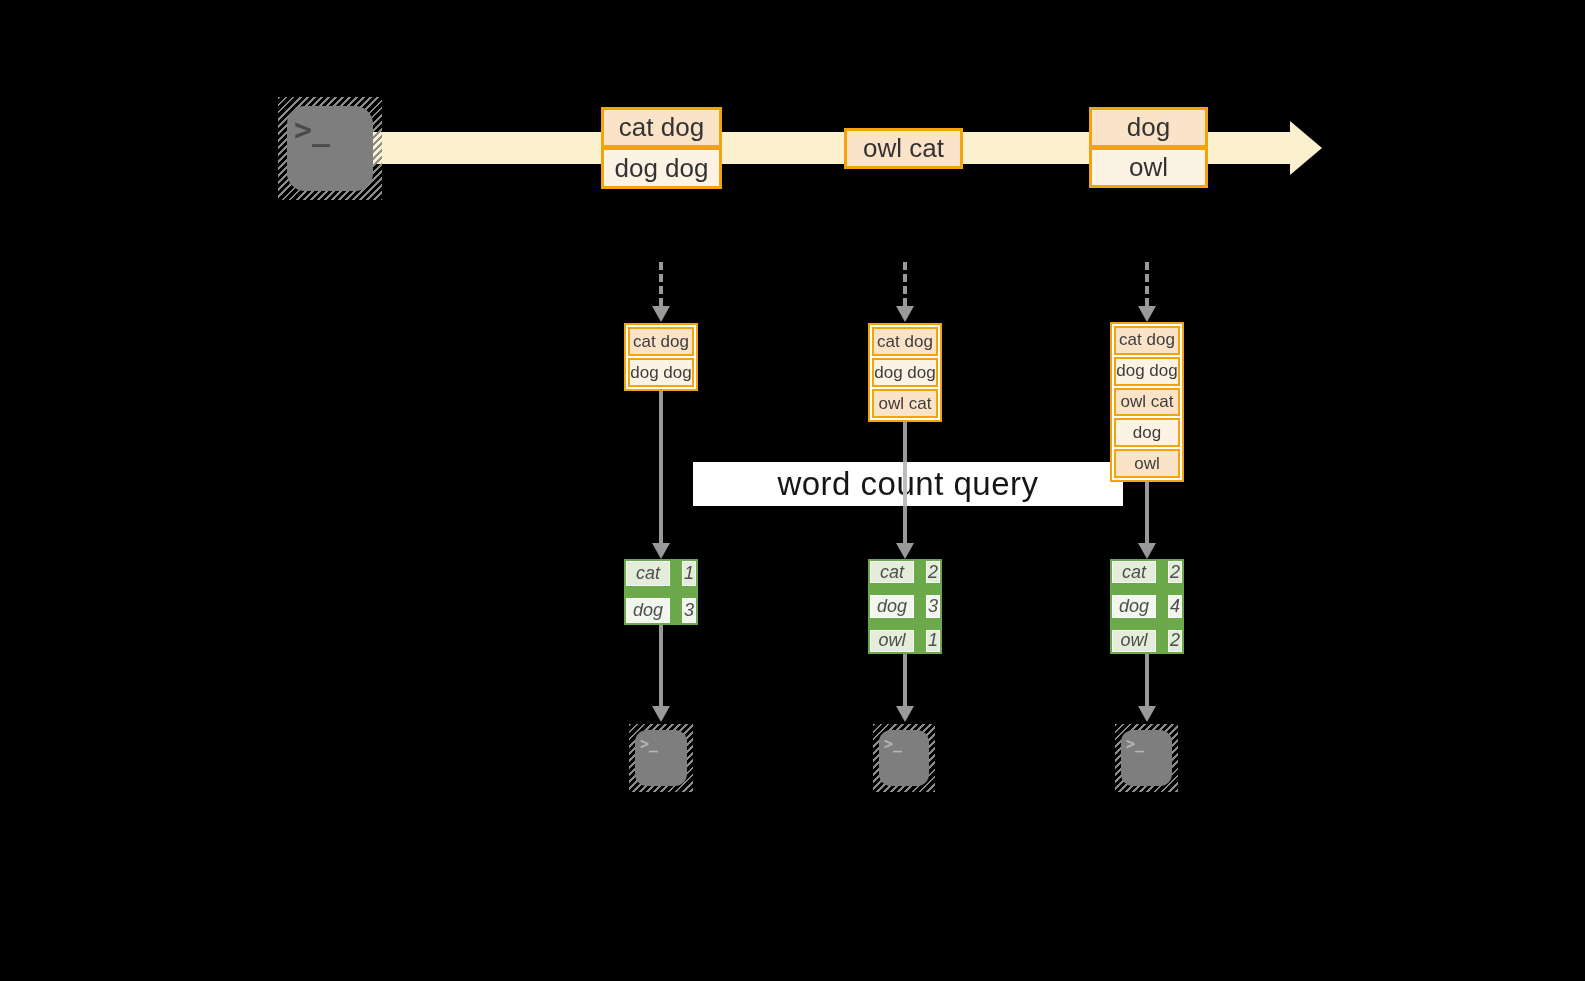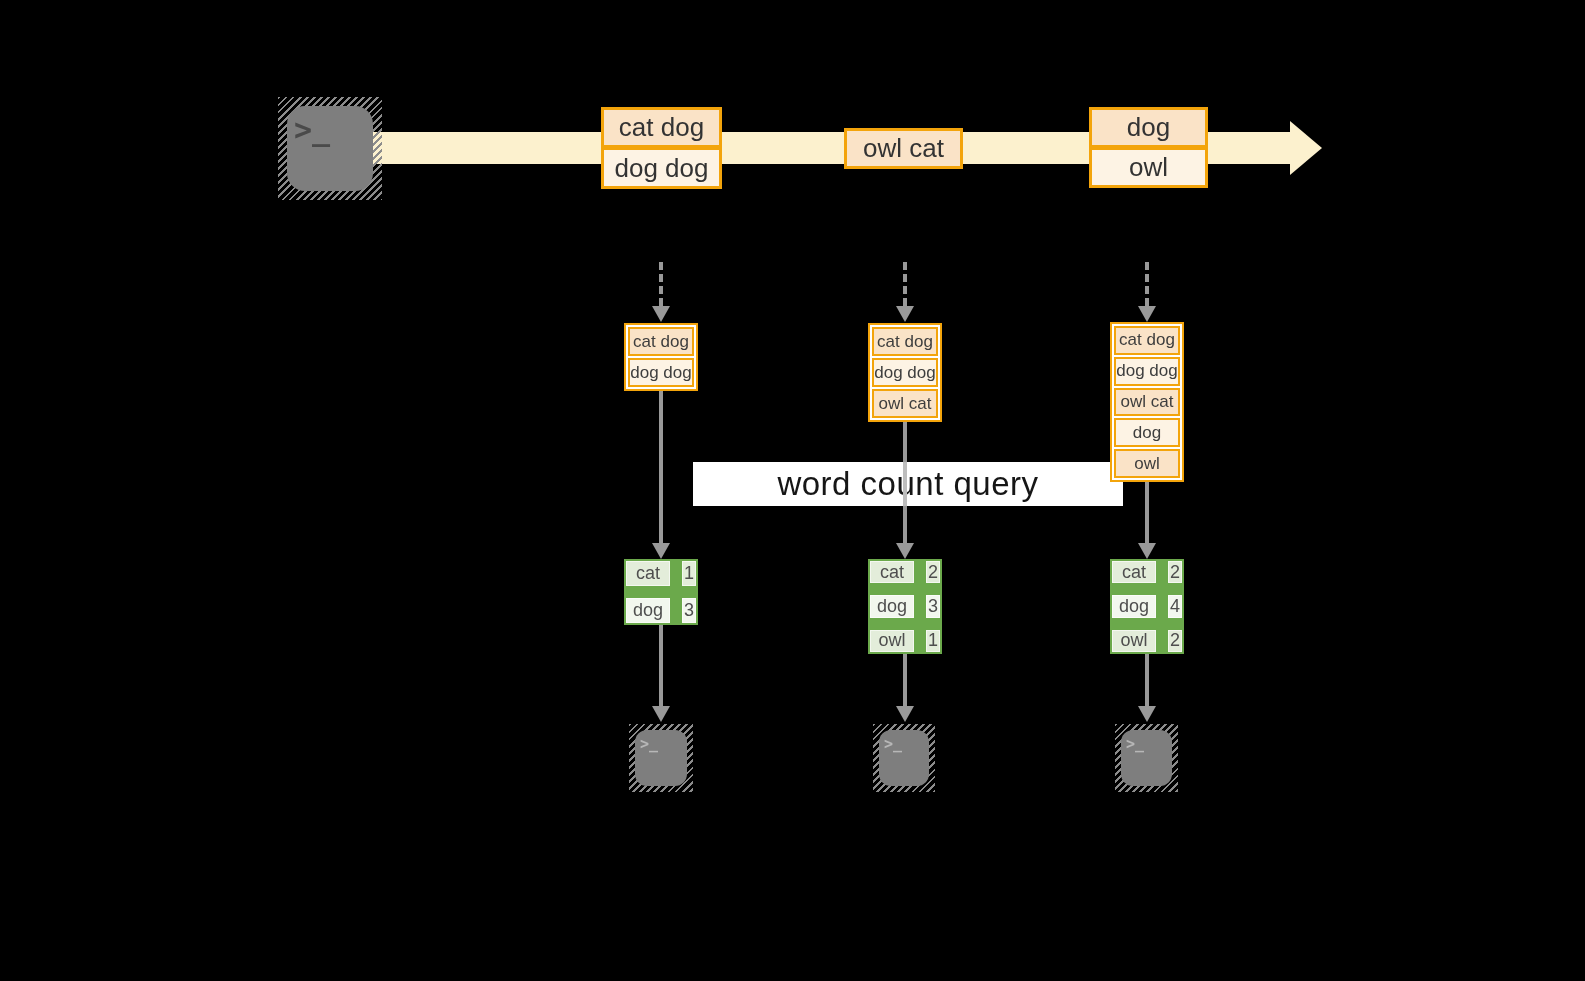--- a/index.html
+++ b/index.html
@@ -42,21 +42,21 @@
          gap:2px;padding:2px;z-index:4;}
   .stack .row{flex:1;border:2px solid var(--amber);display:flex;align-items:center;justify-content:center;
               font-size:17px;color:#3e3e3e;}
   .stack .row:nth-child(odd){background:var(--peach);}
   .stack .row:nth-child(even){background:var(--cream);}
   
   .banner{background:#fff;display:flex;align-items:center;justify-content:center;
           font-size:33px;color:#161616;z-index:2;letter-spacing:0.5px;}
   
   .wtable{background:var(--green);border:2px solid var(--green);display:grid;
-          grid-template-columns:44px 1fr;gap:12px;z-index:4;}
+          grid-template-columns:44px 1fr;gap:12px;z-index:4;font-style:italic;}
   .wtable .cell{display:flex;align-items:center;justify-content:center;font-size:18px;color:#4e4e4e;
                 box-shadow:inset 0 0 0 1px rgba(255,255,255,.6);}
   .wtable .dark{background:var(--cell-dark);} .wtable .light{background:var(--cell-light);}
 </style>
 </head>
 <body>
 
 <div id="stage">
 
   <div class="abs band" style="left:372px;top:132px;width:918px;height:32px"></div>

